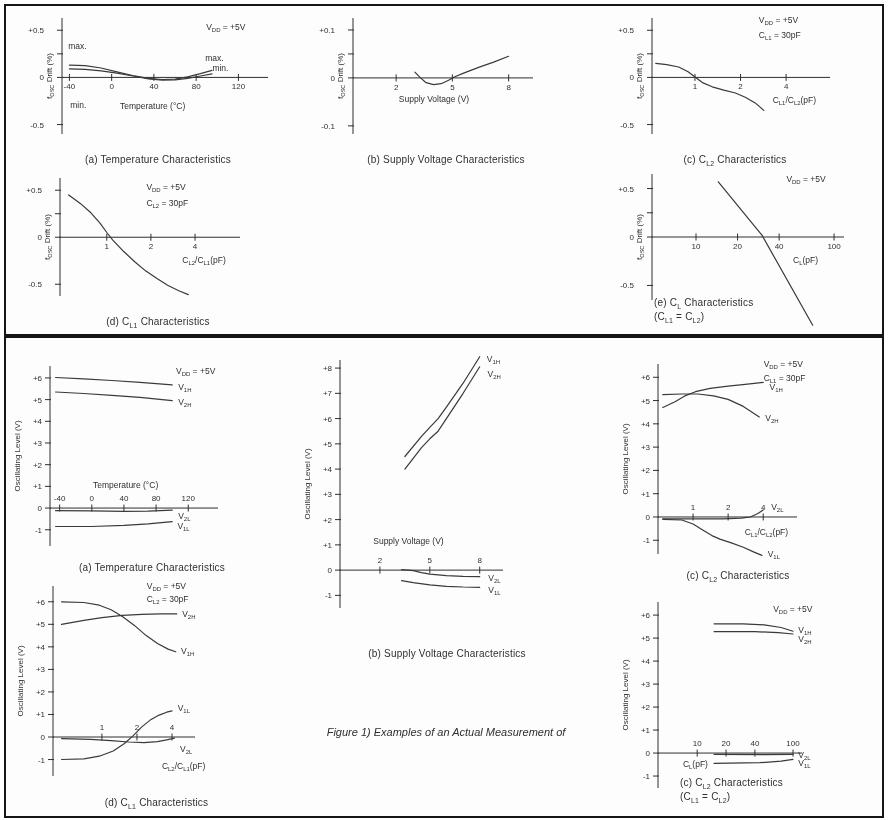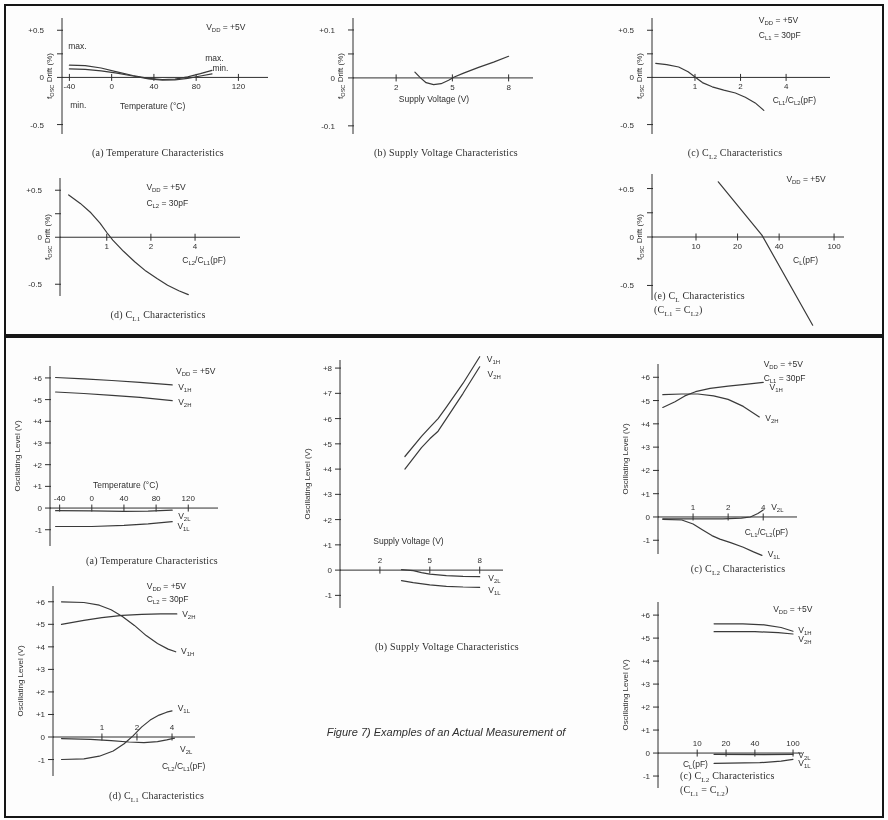--- a/index.html
+++ b/index.html
@@ -5,21 +5,21 @@
   html,body{margin:0;padding:0;background:#ffffff;}
   .page{position:relative;width:888px;height:820px;background:#ffffff;
         font-family:"Liberation Sans",sans-serif;color:var(--ink,#2f2f2f);overflow:hidden;}
   .panel{position:absolute;left:4px;width:876px;border:2px solid var(--border,#161616);
          background:#fdfdfd;overflow:hidden;}
   .p1{top:4px;height:328px;}
   .p2{top:336px;height:478px;}
   .chart{position:absolute;}
   svg{display:block;}
   svg text{font-family:"Liberation Sans",sans-serif;}
-  .cap{font-size:10px;text-align:center;margin-top:3px;letter-spacing:.2px;white-space:nowrap;font-family:Liberation Serif, serif;}
+  .cap{font-size:10px;text-align:center;margin-top:10px;letter-spacing:.2px;white-space:nowrap;}
   .cap-abs{position:absolute;text-align:left;line-height:14px;font-size:10px;}
   .figcap{position:absolute;font-style:italic;font-size:11px;text-align:center;line-height:17px;}
   sub{font-size:70%;line-height:0;}
 </style>
 </head>
 <body>
 
 <div class="page">
 
   <div class="panel p1">
@@ -383,16 +383,16 @@
           <polyline points="120.1,173.4 165.8,172.7 187.1,171.1 199.0,169.3" fill="none" stroke="#3a3a3a" stroke-width="1.2" stroke-linejoin="round" stroke-linecap="round"></polyline>
           <text x="204.24923541881134" y="175.70951792336217" text-anchor="start" font-size="8.5" fill="#2f2f2f"><tspan>V</tspan><tspan font-size="70%" dy="2">1L</tspan></text>
         </svg>
       <div class="cap cap-abs" style="left:86px;top:176px">
         <div>(c) C<sub>L2</sub> Characteristics</div>
         <div>(C<sub>L1</sub> = C<sub>L2</sub>)</div>
       </div>
     </div>
 
     <div class="figcap" style="left:294px;top:386px;width:292px">
-      <div>Figure 7) Examples of an Actual Measurement of</div>
+      <div>Figure 1) Examples of an Actual Measurement of</div>
     </div>
   </div>
 </div>
 
 </body></html>

